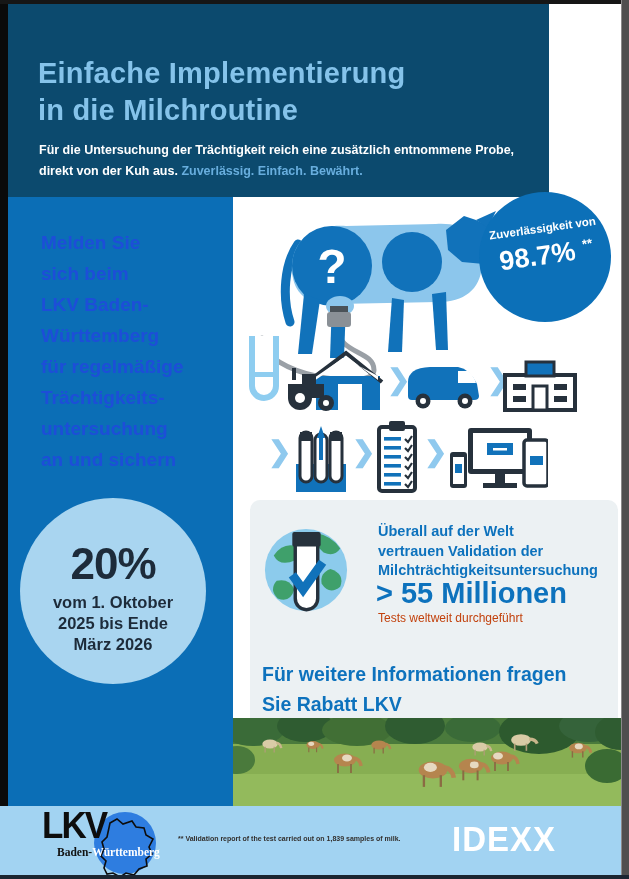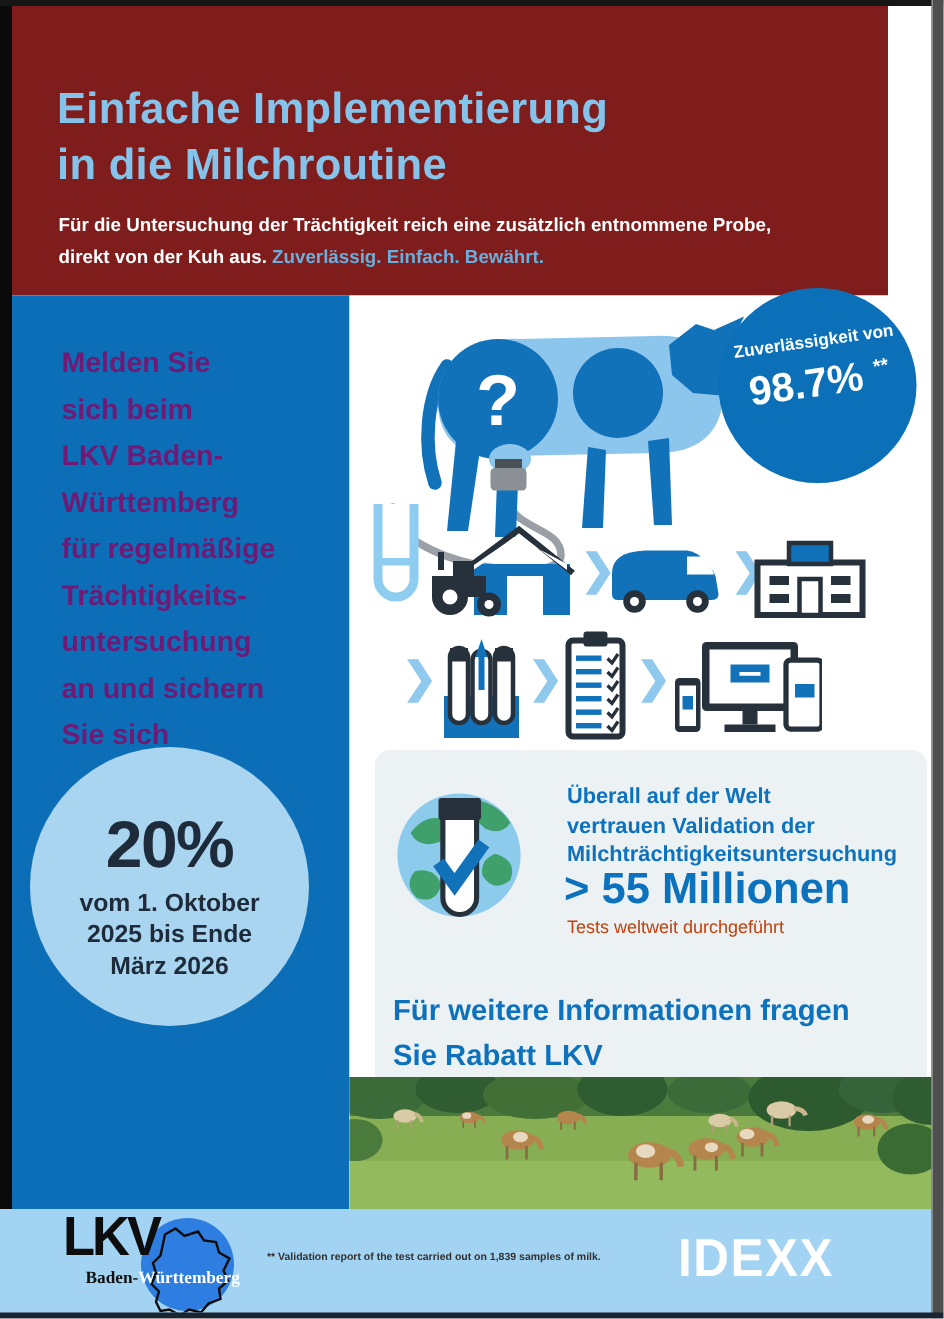--- a/index.html
+++ b/index.html
@@ -5,27 +5,27 @@
   html,body{margin:0;padding:0;background:#888;}
   #poster{position:relative;width:629px;height:879px;background:#ffffff;overflow:hidden;
           font-family:"Liberation Sans",sans-serif;}
   .abs{position:absolute;}
   
   .top-strip{left:0;top:0;width:629px;height:4px;background:#161616;}
   .left-strip{left:0;top:4px;width:8px;height:802px;background:#0a0a0a;}
   .right-strip{left:621px;top:0;width:8px;height:879px;background:#4f4f4f;border-left:1px solid #8a8a8a;}
   .bottom-strip{left:0;top:875px;width:629px;height:4px;background:#1b2531;}
   
-  .header{left:8px;top:4px;width:584px;height:193px;background:#7f1d1d;}
+  .header{left:8px;top:4px;width:541px;height:193px;background:#0c4a6e;}
   .title{left:30px;top:51px;color:#85c3ea;font-size:29px;font-weight:700;line-height:37px;letter-spacing:.2px;}
   .subtitle{left:31px;top:136px;color:#ffffff;font-size:12.5px;font-weight:700;line-height:21px;}
   .subtitle .hl{color:#68aede;}
   
   .panel-left{left:8px;top:197px;width:225px;height:609px;background:#0b6eb6;}
-  .message{left:41px;top:227px;width:180px;color:#701a75;font-size:19px;font-weight:700;line-height:31px;}
+  .message{left:41px;top:227px;width:180px;color:#1d4ed8;font-size:19px;font-weight:700;line-height:31px;}
   .disc-circle{left:20px;top:498px;width:186px;height:186px;border-radius:50%;background:#a9d5f0;
                color:#1d2b3a;text-align:center;}
   .disc-value{margin-top:41px;font-size:44px;font-weight:800;letter-spacing:-1px;}
   .disc-detail{font-size:16.5px;font-weight:700;line-height:21px;margin-top:3px;}
   
   .panel-right{left:233px;top:197px;width:388px;height:609px;background:#ffffff;}
   .badge{left:479px;top:192px;width:132px;height:130px;border-radius:50%;background:#0c70b8;color:#fff;}
   .badge-inner{position:absolute;left:0;top:30px;width:100%;text-align:center;transform:rotate(-8deg);}
   .badge-label{font-size:11.5px;font-weight:700;}
   .badge-value{font-size:27px;font-weight:800;line-height:32px;}
@@ -71,21 +71,20 @@
   <div class="abs panel-left"></div>
   <div class="abs message">
     <div>Melden Sie</div>
     <div>sich beim</div>
     <div>LKV Baden-</div>
     <div>Württemberg</div>
     <div>für regelmäßige</div>
     <div>Trächtigkeits-</div>
     <div>untersuchung</div>
     <div>an und sichern</div>
-    <div>Sie sich</div>
   </div>
   <div class="abs disc-circle">
     <div class="disc-value">20%</div>
     <div class="disc-detail">
       <div>vom 1. Oktober</div>
       <div>2025 bis Ende</div>
       <div>März 2026</div>
     </div>
   </div>
 

